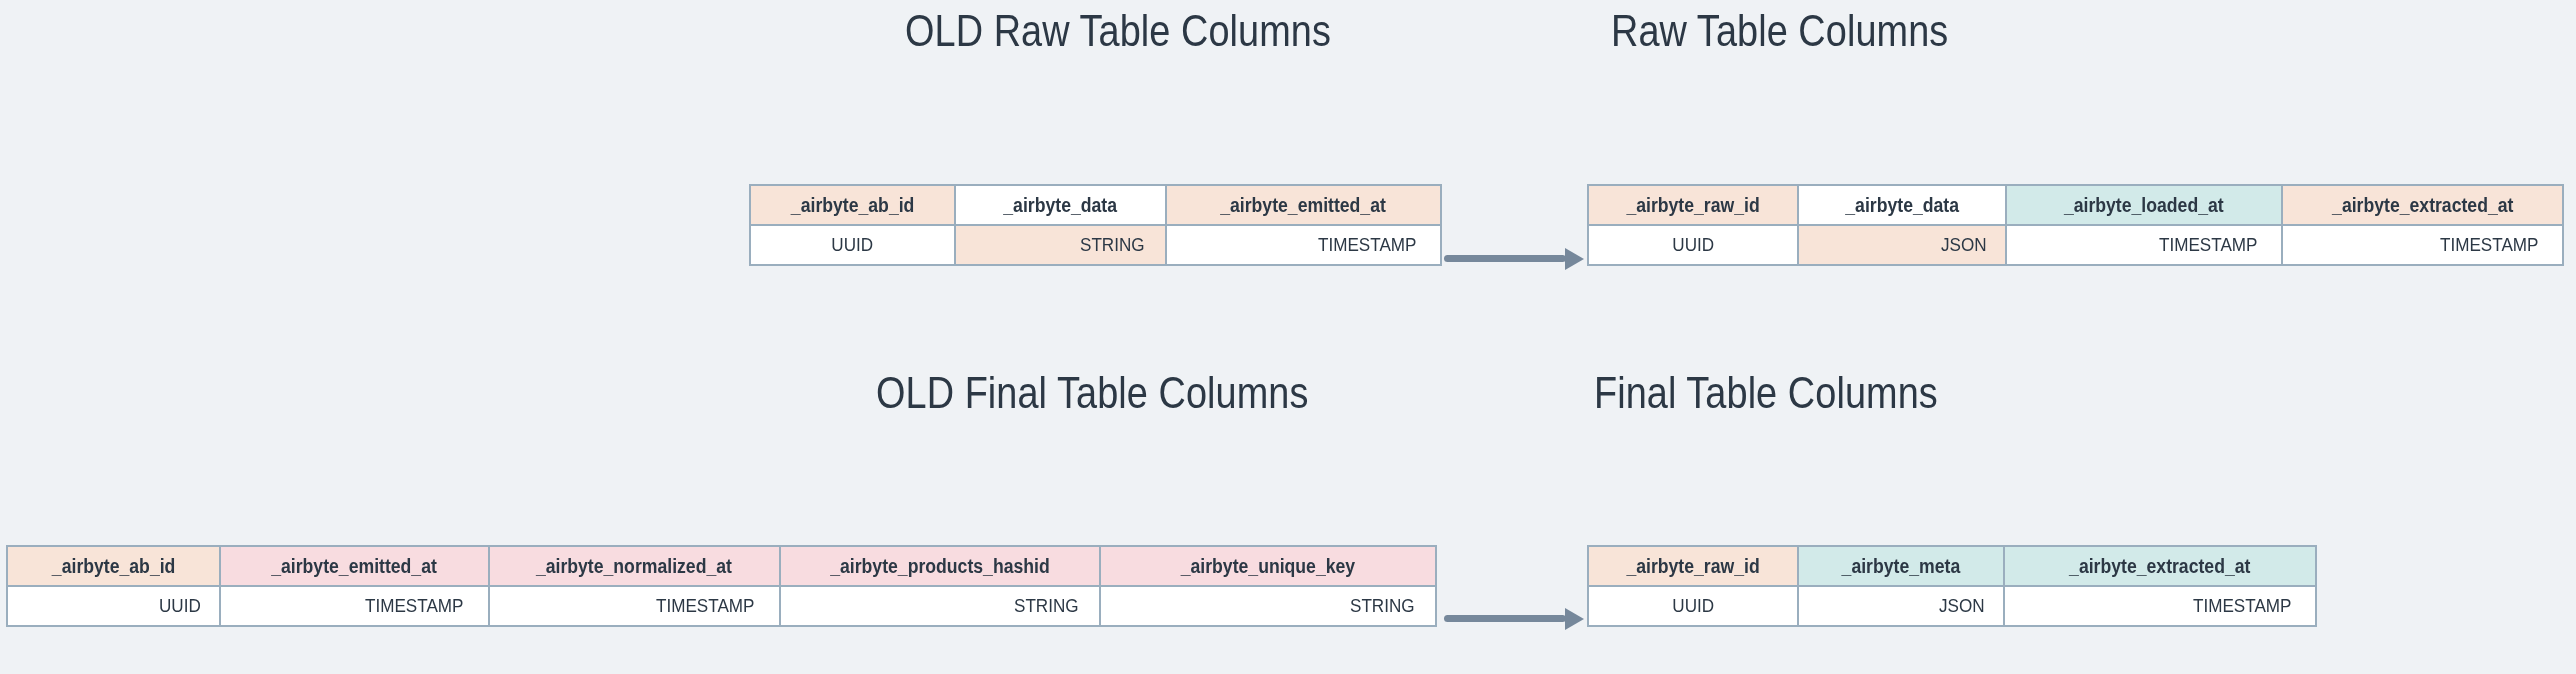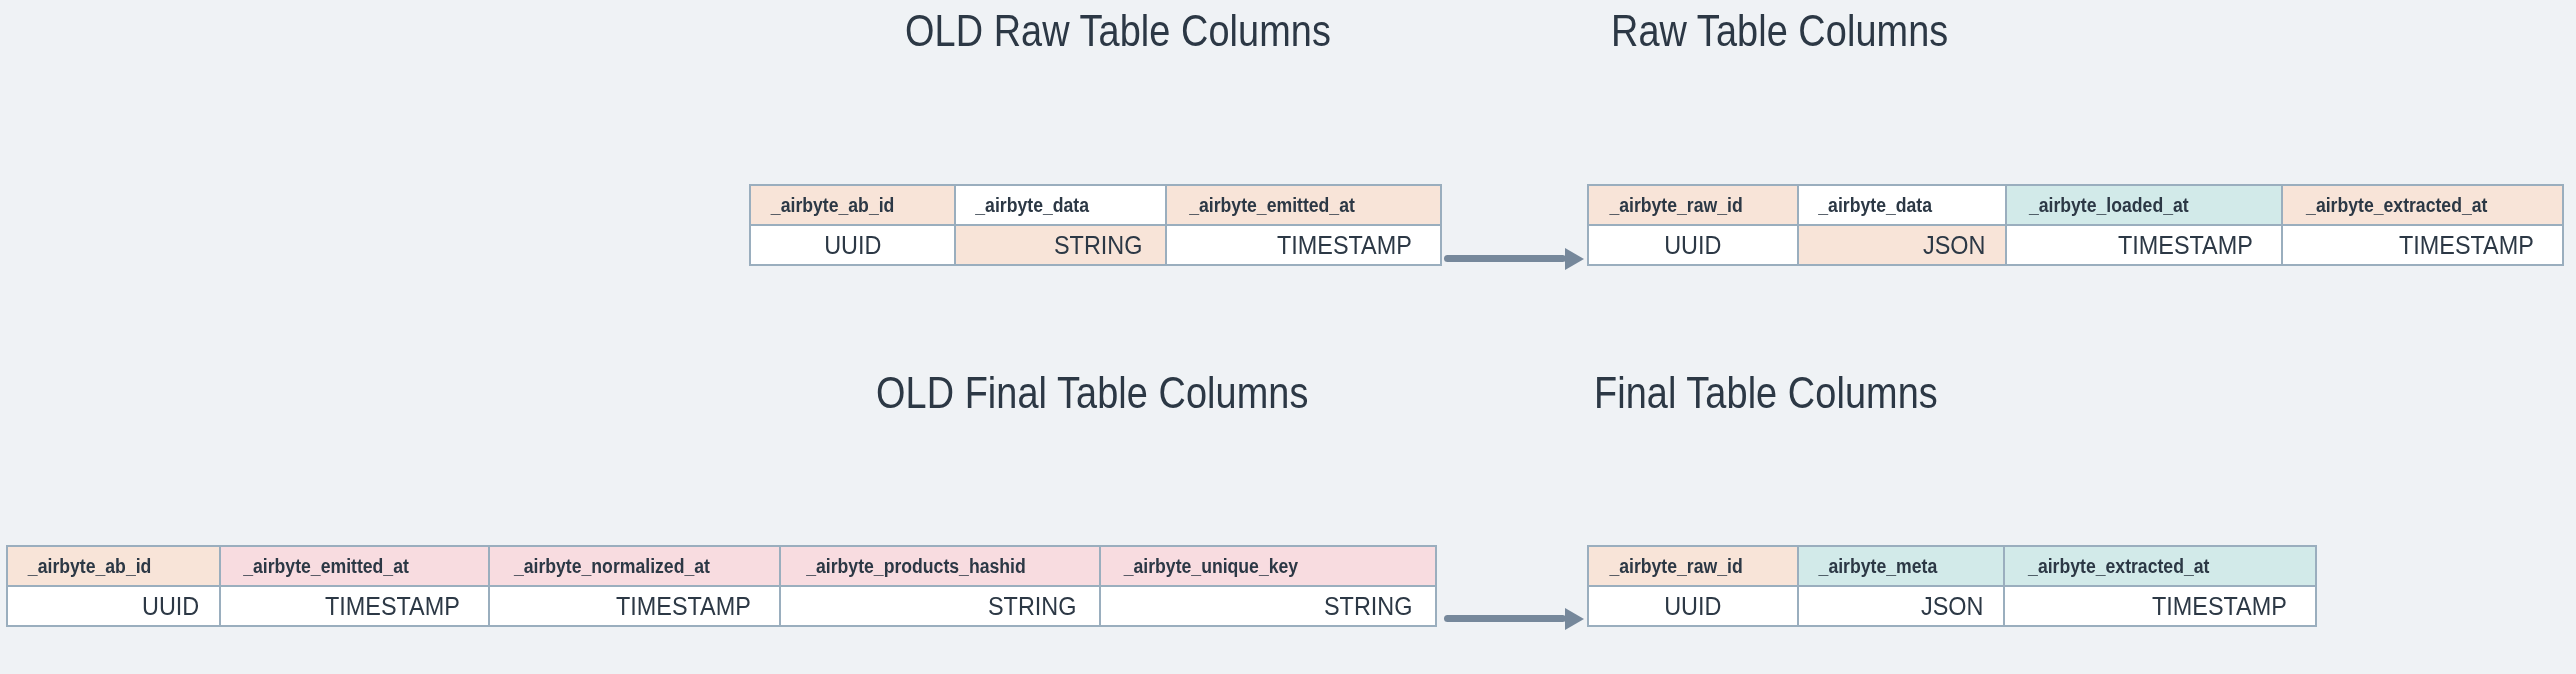--- a/index.html
+++ b/index.html
@@ -47,26 +47,26 @@
     border: 2.2px solid #9AAEBE;
     padding: 0 13px;
     vertical-align: middle;
     white-space: nowrap;
     overflow: hidden;
   }
   .tbl tr.head td {
     height: 38px;
     font-size: 19.6px;
     font-weight: bold;
-    text-align: left;
+    text-align: center;
     border-bottom-width: 2.2px;
   }
   .tbl tr.body td {
     height: 38px;
-    font-size: 26px;
+    font-size: 19px;
     font-weight: 400;
     border-top-width: 0;
   }
   .tbl tr.head td + td,
   .tbl tr.body td + td { border-left-width: 0; }
 
   
   .ctext {
     display: inline-block;
     transform: scaleX(0.9);

